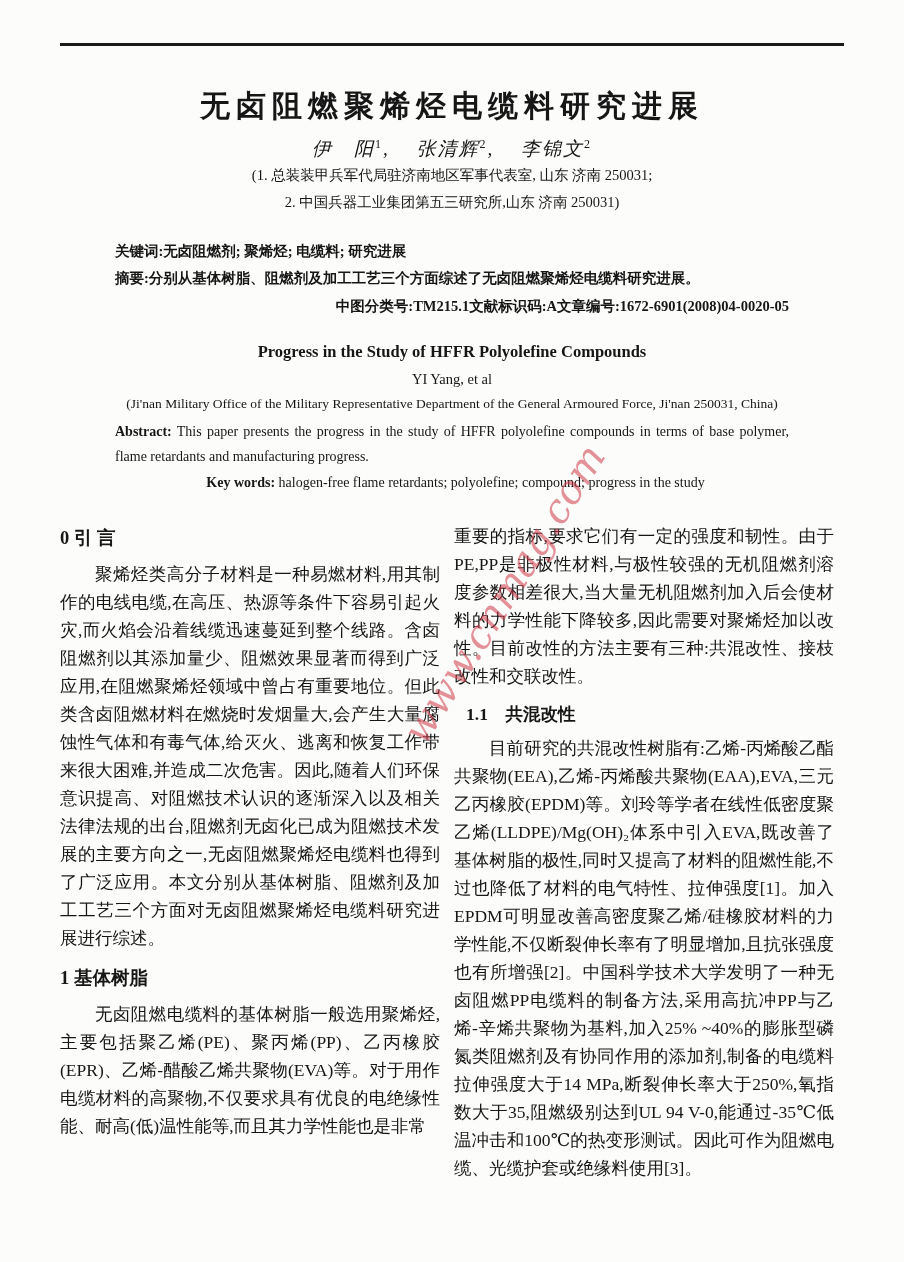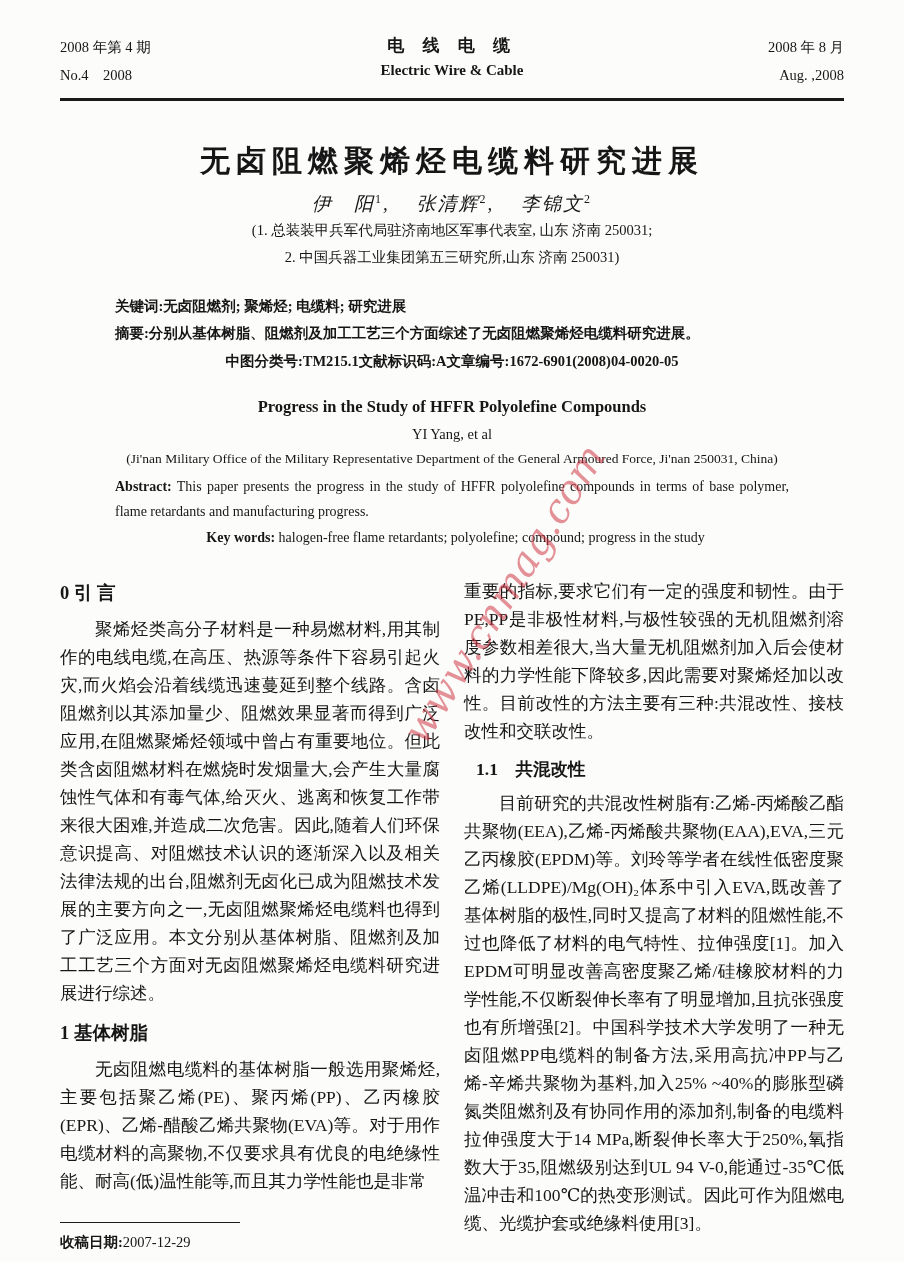--- a/index.html
+++ b/index.html
@@ -25,30 +25,30 @@
   .jh-title-en { font-size:15px; font-weight:bold; margin-top:5px; }
   .header-rule { border:none; border-top:3px solid #1a1a1a; margin-top:9px; }
   
   .article-title { text-align:center; font-size:30px; font-weight:bold; letter-spacing:6px; margin-top:40px; }
   .authors { text-align:center; margin-top:9px; font-size:19px; font-style:italic; letter-spacing:2px; }
   .authors .author { margin:0 10px; }
   .authors sup { font-size:12px; font-style:normal; }
   .affiliations { text-align:center; font-size:14.5px; line-height:1.85; }
   
   .cn-abstract-block { margin:22px 55px 0 55px; font-size:14.5px; font-weight:bold; line-height:1.9; }
-  .cn-meta-row { display:flex; justify-content:center;font-family:Liberation Serif, serif; }
+  .cn-meta-row { display:flex; justify-content:flex-end;font-family:Liberation Serif, serif; }
   
   .en-title { text-align:center; font-weight:bold; font-size:16.5px; margin-top:22px; }
   .en-authors { text-align:center; font-size:14.5px; margin-top:9px; }
   .en-affil { text-align:center; font-size:13.5px; margin-top:8px; }
   .en-abstract { margin:8px 55px 0 55px; font-size:14px; line-height:1.75; text-align:justify; }
   .en-keywords { margin:2px 55px 0 62px; font-size:14px; line-height:1.75;text-align:center; }
   .en-label { font-weight:bold; }
   
-  .columns { display:flex; gap:24px; margin-top:26px; flex:1; min-height:0; }
+  .columns { display:flex; gap:14px; margin-top:26px; flex:1; min-height:0; }
   .col { width:380px; font-size:17.5px; line-height:28px; text-align:justify; }
   .col-left { display:flex; flex-direction:column; }
   .col p { text-indent:2em; }
   .col p.no-indent { text-indent:0; }
   .sec-h { font-size:18.5px; font-weight:bold; margin:12px 0 8px 0; text-align:left; }
   .sec-h.first { margin-top:2px; }
   .sub-h { font-size:17.5px; font-weight:bold; margin:10px 0 6px 12px; text-align:left; }
   
   .footnote { margin-top:auto; font-size:14.5px; line-height:1.95; padding-bottom:6px; }
   .footnote-rule { width:180px; border:none; border-top:1.5px solid #1a1a1a; margin-bottom:5px; }
@@ -64,34 +64,20 @@
     pointer-events:none; white-space:nowrap; text-align:center;
   }
 </style>
 </head>
 <body>
 
 <div class="page">
 
   <div class="watermark">www.cnmag.com</div>
 
-  <header class="journal-header">
-    <div class="jh-side">
-      <div>2008 年第 4 期</div>
-      <div>No.4　2008</div>
-    </div>
-    <div class="jh-center">
-      <div class="jh-title-cn">电 线 电 缆</div>
-      <div class="jh-title-en">Electric Wire &amp; Cable</div>
-    </div>
-    <div class="jh-side right">
-      <div>2008 年 8 月</div>
-      <div>Aug. ,2008</div>
-    </div>
-  </header>
   <hr class="header-rule">
 
   <h1 class="article-title">无卤阻燃聚烯烃电缆料研究进展</h1>
 
   <div class="authors">
     <span class="author"><span>伊　阳</span><sup>1</sup><span>,</span></span>
     <span class="author"><span>张清辉</span><sup>2</sup><span>,</span></span>
     <span class="author"><span>李锦文</span><sup>2</sup></span>
   </div>
 
@@ -117,26 +103,20 @@
   <div class="en-keywords"><span class="en-label">Key words:</span> <span>halogen-free flame retardants; polyolefine; compound; progress in the study</span></div>
 
   <div class="columns">
 
     <div class="col col-left">
       <h3 class="sec-h first">0 引 言</h3>
       <p>聚烯烃类高分子材料是一种易燃材料,用其制作的电线电缆,在高压、热源等条件下容易引起火灾,而火焰会沿着线缆迅速蔓延到整个线路。含卤阻燃剂以其添加量少、阻燃效果显著而得到广泛应用,在阻燃聚烯烃领域中曾占有重要地位。但此类含卤阻燃材料在燃烧时发烟量大,会产生大量腐蚀性气体和有毒气体,给灭火、逃离和恢复工作带来很大困难,并造成二次危害。因此,随着人们环保意识提高、对阻燃技术认识的逐渐深入以及相关法律法规的出台,阻燃剂无卤化已成为阻燃技术发展的主要方向之一,无卤阻燃聚烯烃电缆料也得到了广泛应用。本文分别从基体树脂、阻燃剂及加工工艺三个方面对无卤阻燃聚烯烃电缆料研究进展进行综述。</p>
       <h3 class="sec-h">1 基体树脂</h3>
       <p>无卤阻燃电缆料的基体树脂一般选用聚烯烃,主要包括聚乙烯(PE)、聚丙烯(PP)、乙丙橡胶(EPR)、乙烯-醋酸乙烯共聚物(EVA)等。对于用作电缆材料的高聚物,不仅要求具有优良的电绝缘性能、耐高(低)温性能等,而且其力学性能也是非常</p>
 
-      <div class="footnote">
-        <hr class="footnote-rule">
-        <div class="fn-line"><span class="fn-label">收稿日期:</span><span>2007-12-29</span></div>
-        <div class="fn-line"></div>
-
-      </div>
     </div>
 
     <div class="col">
       <p class="no-indent">重要的指标,要求它们有一定的强度和韧性。由于PE,PP是非极性材料,与极性较强的无机阻燃剂溶度参数相差很大,当大量无机阻燃剂加入后会使材料的力学性能下降较多,因此需要对聚烯烃加以改性。目前改性的方法主要有三种:共混改性、接枝改性和交联改性。</p>
       <h3 class="sub-h">1.1　共混改性</h3>
       <p>目前研究的共混改性树脂有:乙烯-丙烯酸乙酯共聚物(EEA),乙烯-丙烯酸共聚物(EAA),EVA,三元乙丙橡胶(EPDM)等。刘玲等学者在线性低密度聚乙烯(LLDPE)/Mg(OH)₂体系中引入EVA,既改善了基体树脂的极性,同时又提高了材料的阻燃性能,不过也降低了材料的电气特性、拉伸强度[1]。加入EPDM可明显改善高密度聚乙烯/硅橡胶材料的力学性能,不仅断裂伸长率有了明显增加,且抗张强度也有所增强[2]。中国科学技术大学发明了一种无卤阻燃PP电缆料的制备方法,采用高抗冲PP与乙烯-辛烯共聚物为基料,加入25% ~40%的膨胀型磷氮类阻燃剂及有协同作用的添加剂,制备的电缆料拉伸强度大于14 MPa,断裂伸长率大于250%,氧指数大于35,阻燃级别达到UL 94 V-0,能通过-35℃低温冲击和100℃的热变形测试。因此可作为阻燃电缆、光缆护套或绝缘料使用[3]。</p>
 
     </div>
 
   </div>

